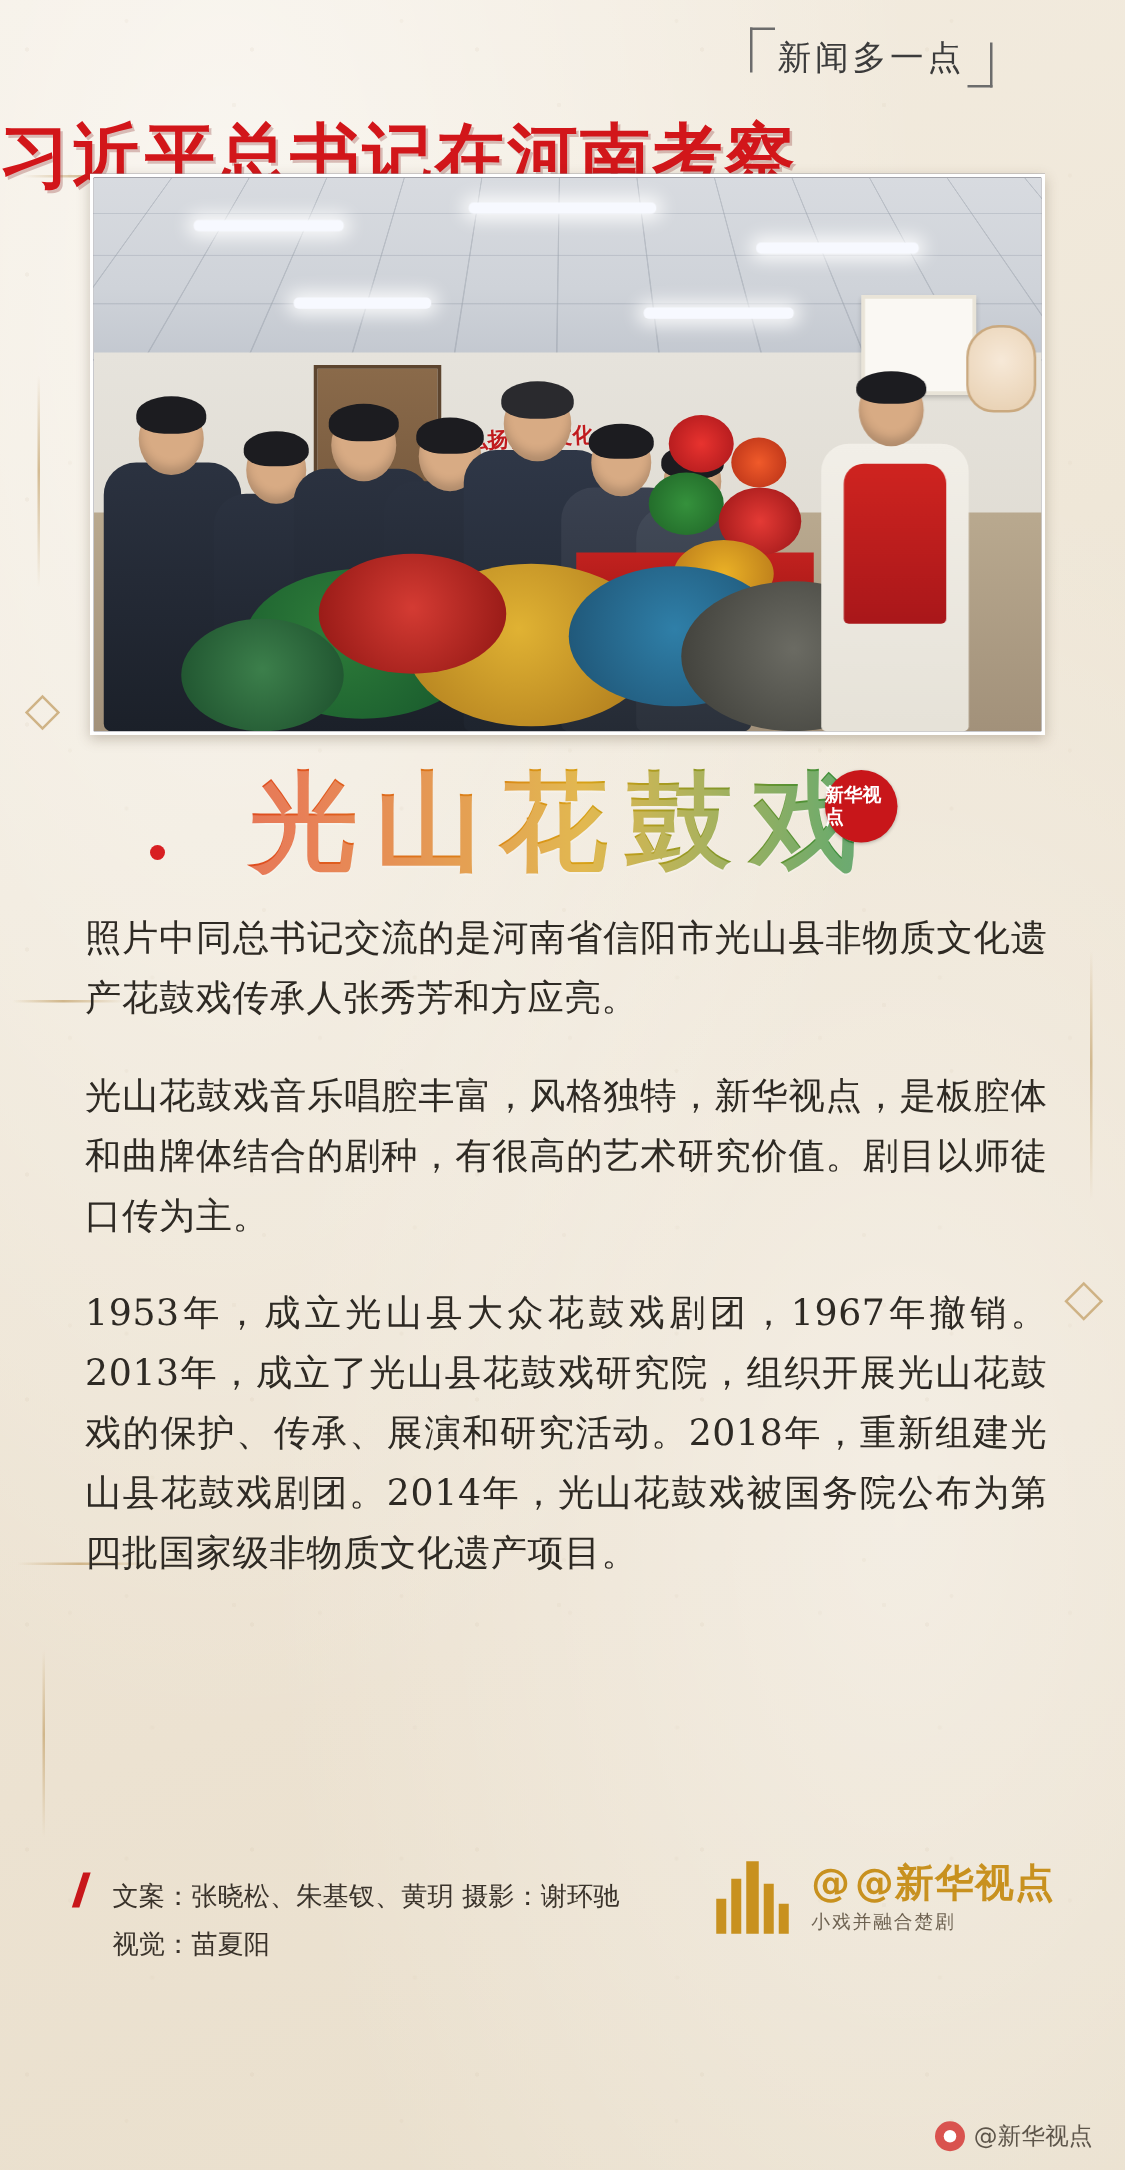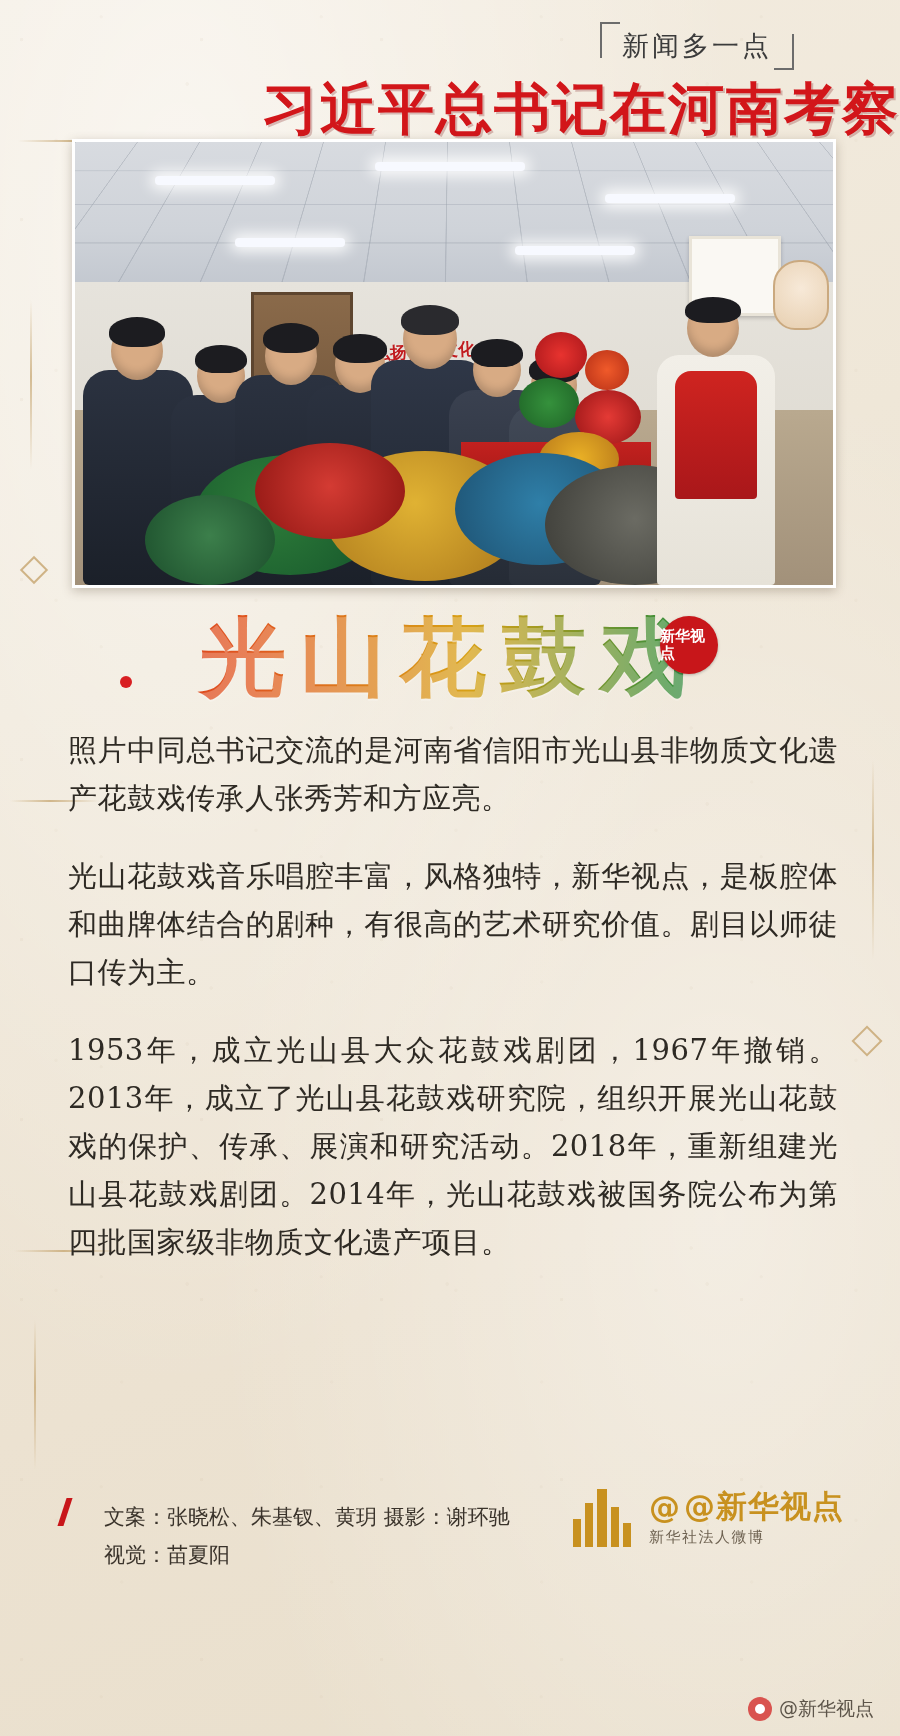--- a/index.html
+++ b/index.html
@@ -83,24 +83,24 @@
   }
   .kicker::after {
     right: 0; bottom: -2px;
     border-right: 2px solid #6c6c6c;
     border-bottom: 2px solid #6c6c6c;
   }
 
   
   .headline {
     position: absolute;
-    top: 72px;
+    top: 88px;
     left: 0;
     width: 900px;
-    text-align: right;
+    text-align: left;
     font-size: 56px;
     font-weight: bold;
     letter-spacing: 2px;
     color: #d2161a;
     font-family: "DejaVu Sans", "Liberation Sans", sans-serif;
     text-shadow:
       2px 2px 0 rgba(120,10,12,.25),
       0 1px 0 rgba(255,255,255,.35);
   }
 
@@ -258,21 +258,21 @@
     line-height: 48px;
     letter-spacing: .5px;
     font-family: "DejaVu Serif", "Liberation Serif", serif;
   }
   .body-copy p { margin: 0 0 30px 0; text-align: justify; }
   .body-copy p:last-child { margin-bottom: 0; }
 
   
   .credits {
     position: absolute;
-    left: 104px;
+    left: 90px;
     top: 1498px;
     width: 520px;
     color: #3a332b;
     font-size: 21px;
     line-height: 38px;
     font-family: "DejaVu Sans","Liberation Sans",sans-serif;
   }
   .credit-slash {
     position: absolute;
     left: 62px; top: 1498px;
@@ -461,21 +461,21 @@
       <div class="bm" style="left:14px; width:8px; height:44px;"></div>
       <div class="bm" style="left:26px; width:10px; height:58px;"></div>
       <div class="bm" style="left:40px; width:8px; height:40px;"></div>
       <div class="bm" style="left:52px; width:8px; height:24px;"></div>
     </div>
     <div class="brand-text">
       <div class="brand-main">
         <span>@</span>
         <span>@新华视点</span>
       </div>
-      <div class="brand-sub">新华社法人微博</div>
+      <div class="brand-sub">小戏并融合楚剧</div>
     </div>
   </div>
 
   <div class="weibo">
     <span class="weibo-eye"></span>
     <span>@新华视点</span>
   </div>
 </div>
 
 </body></html>

